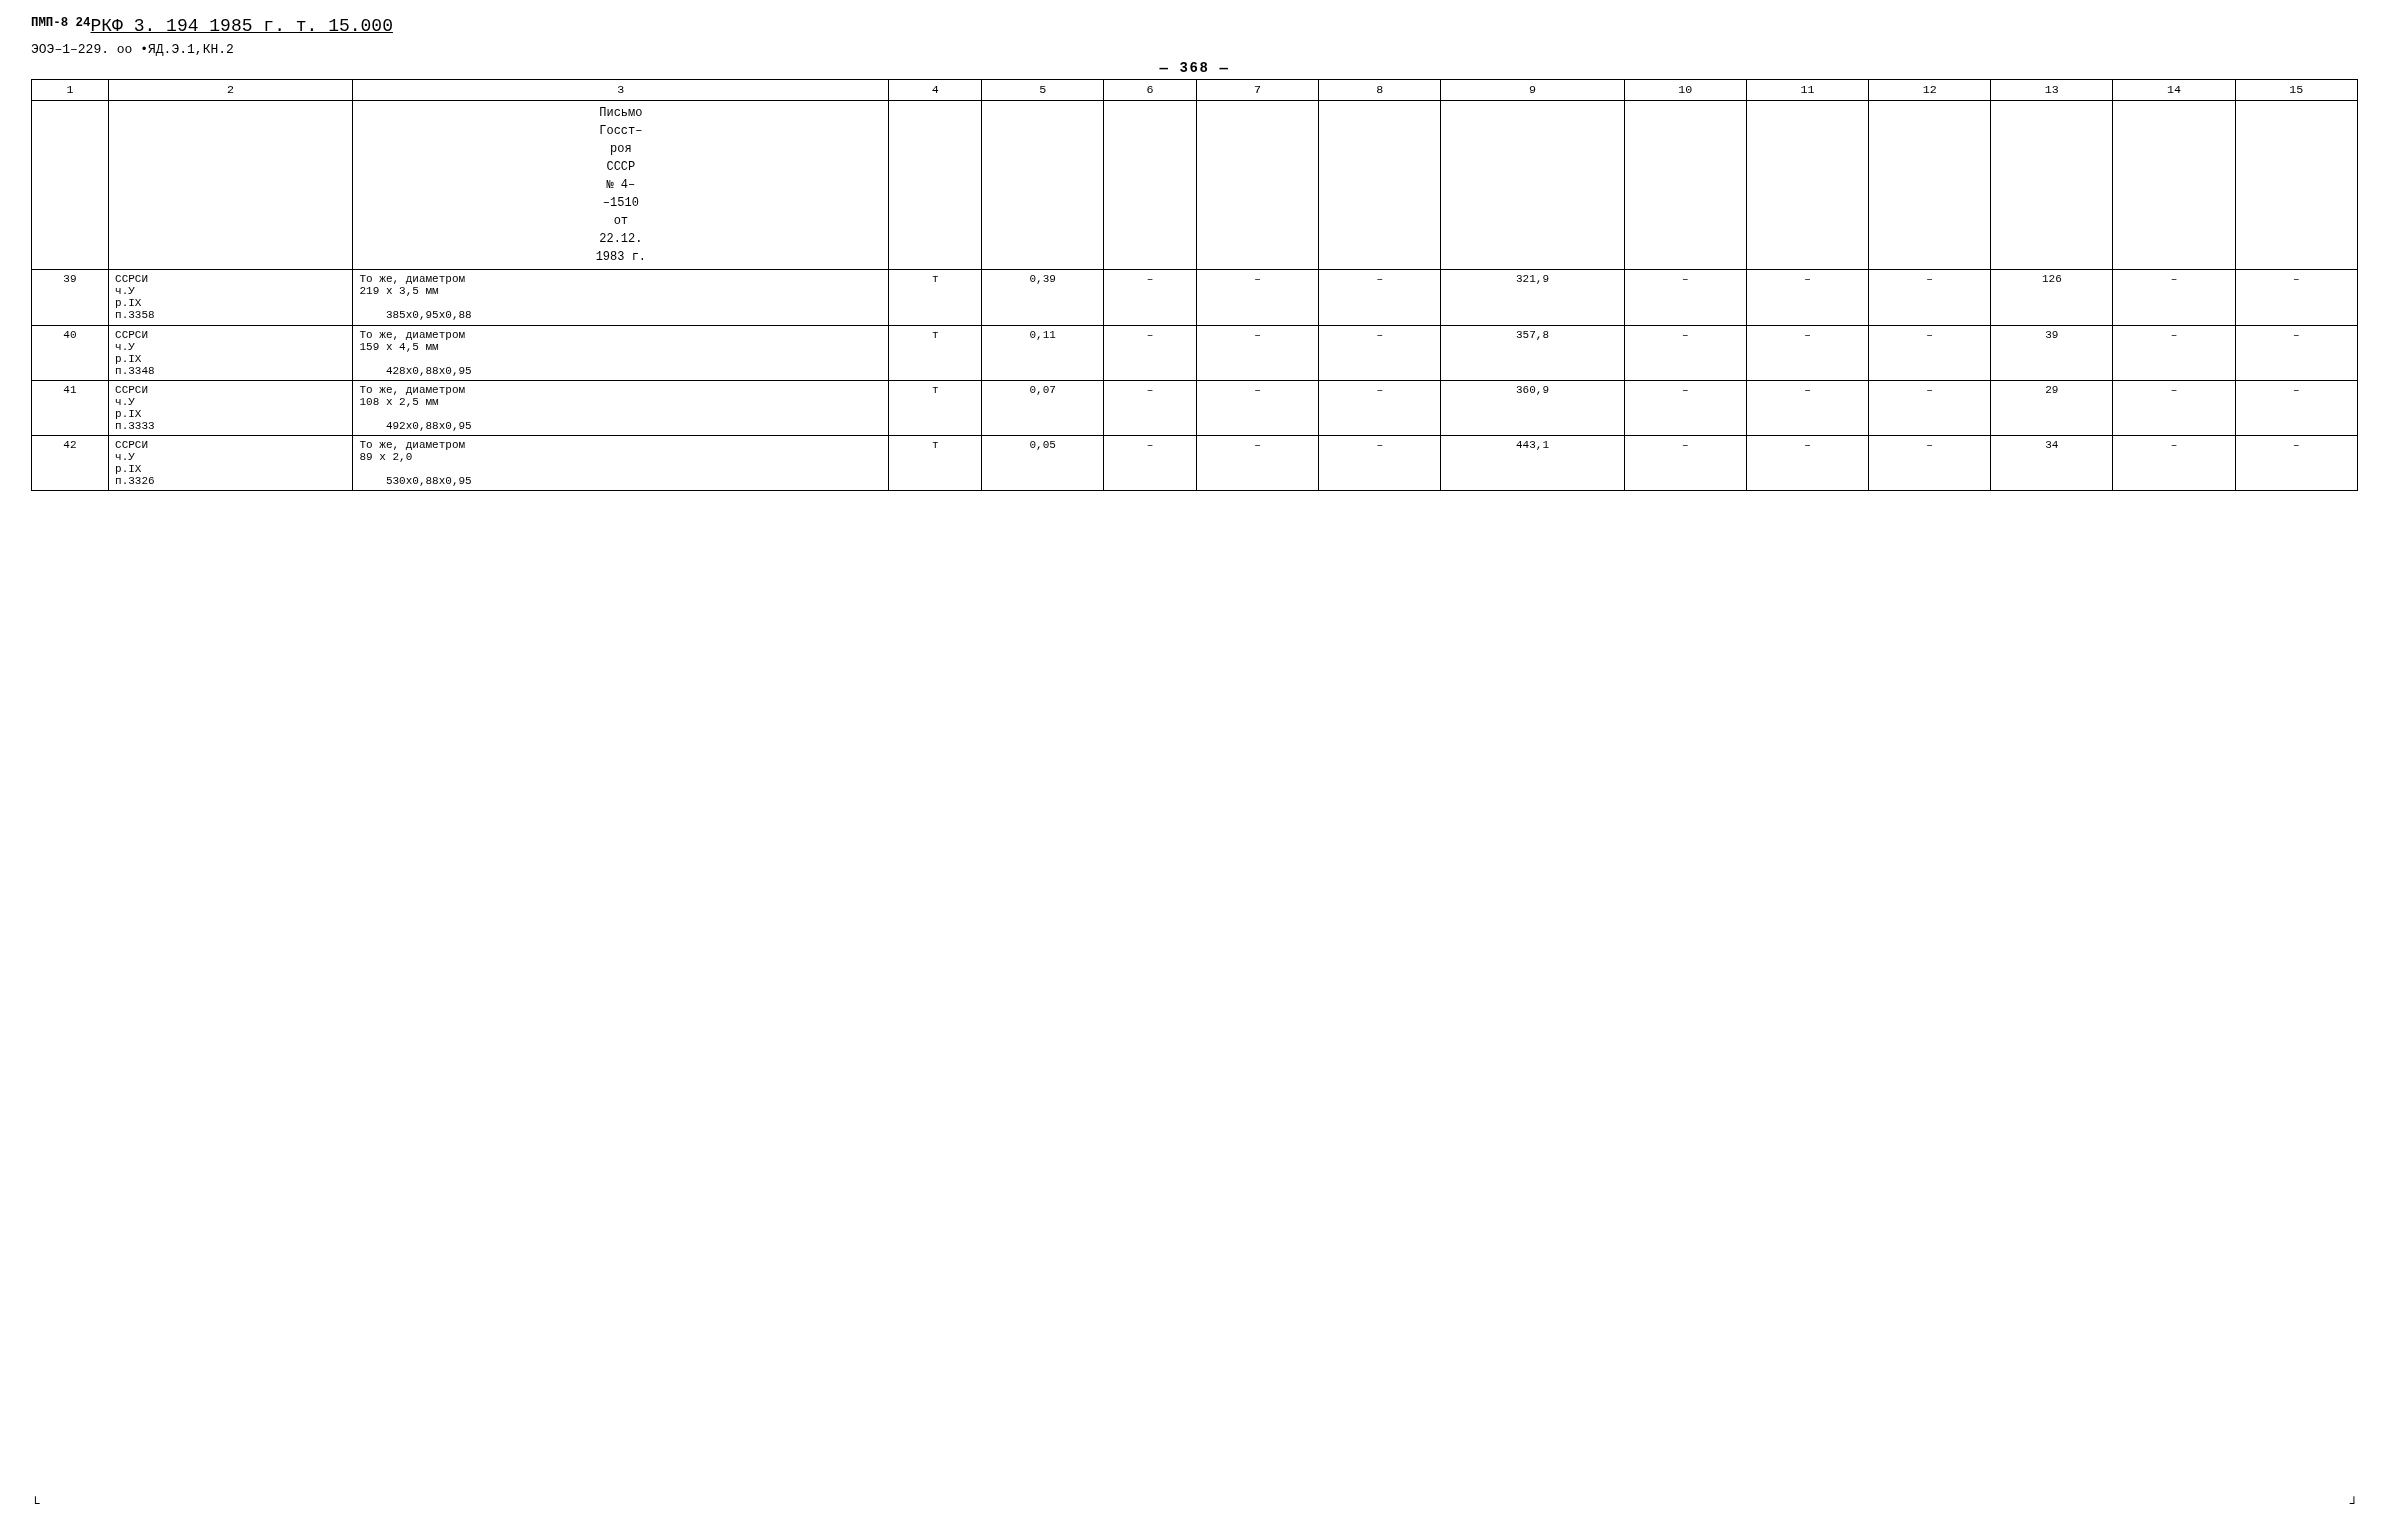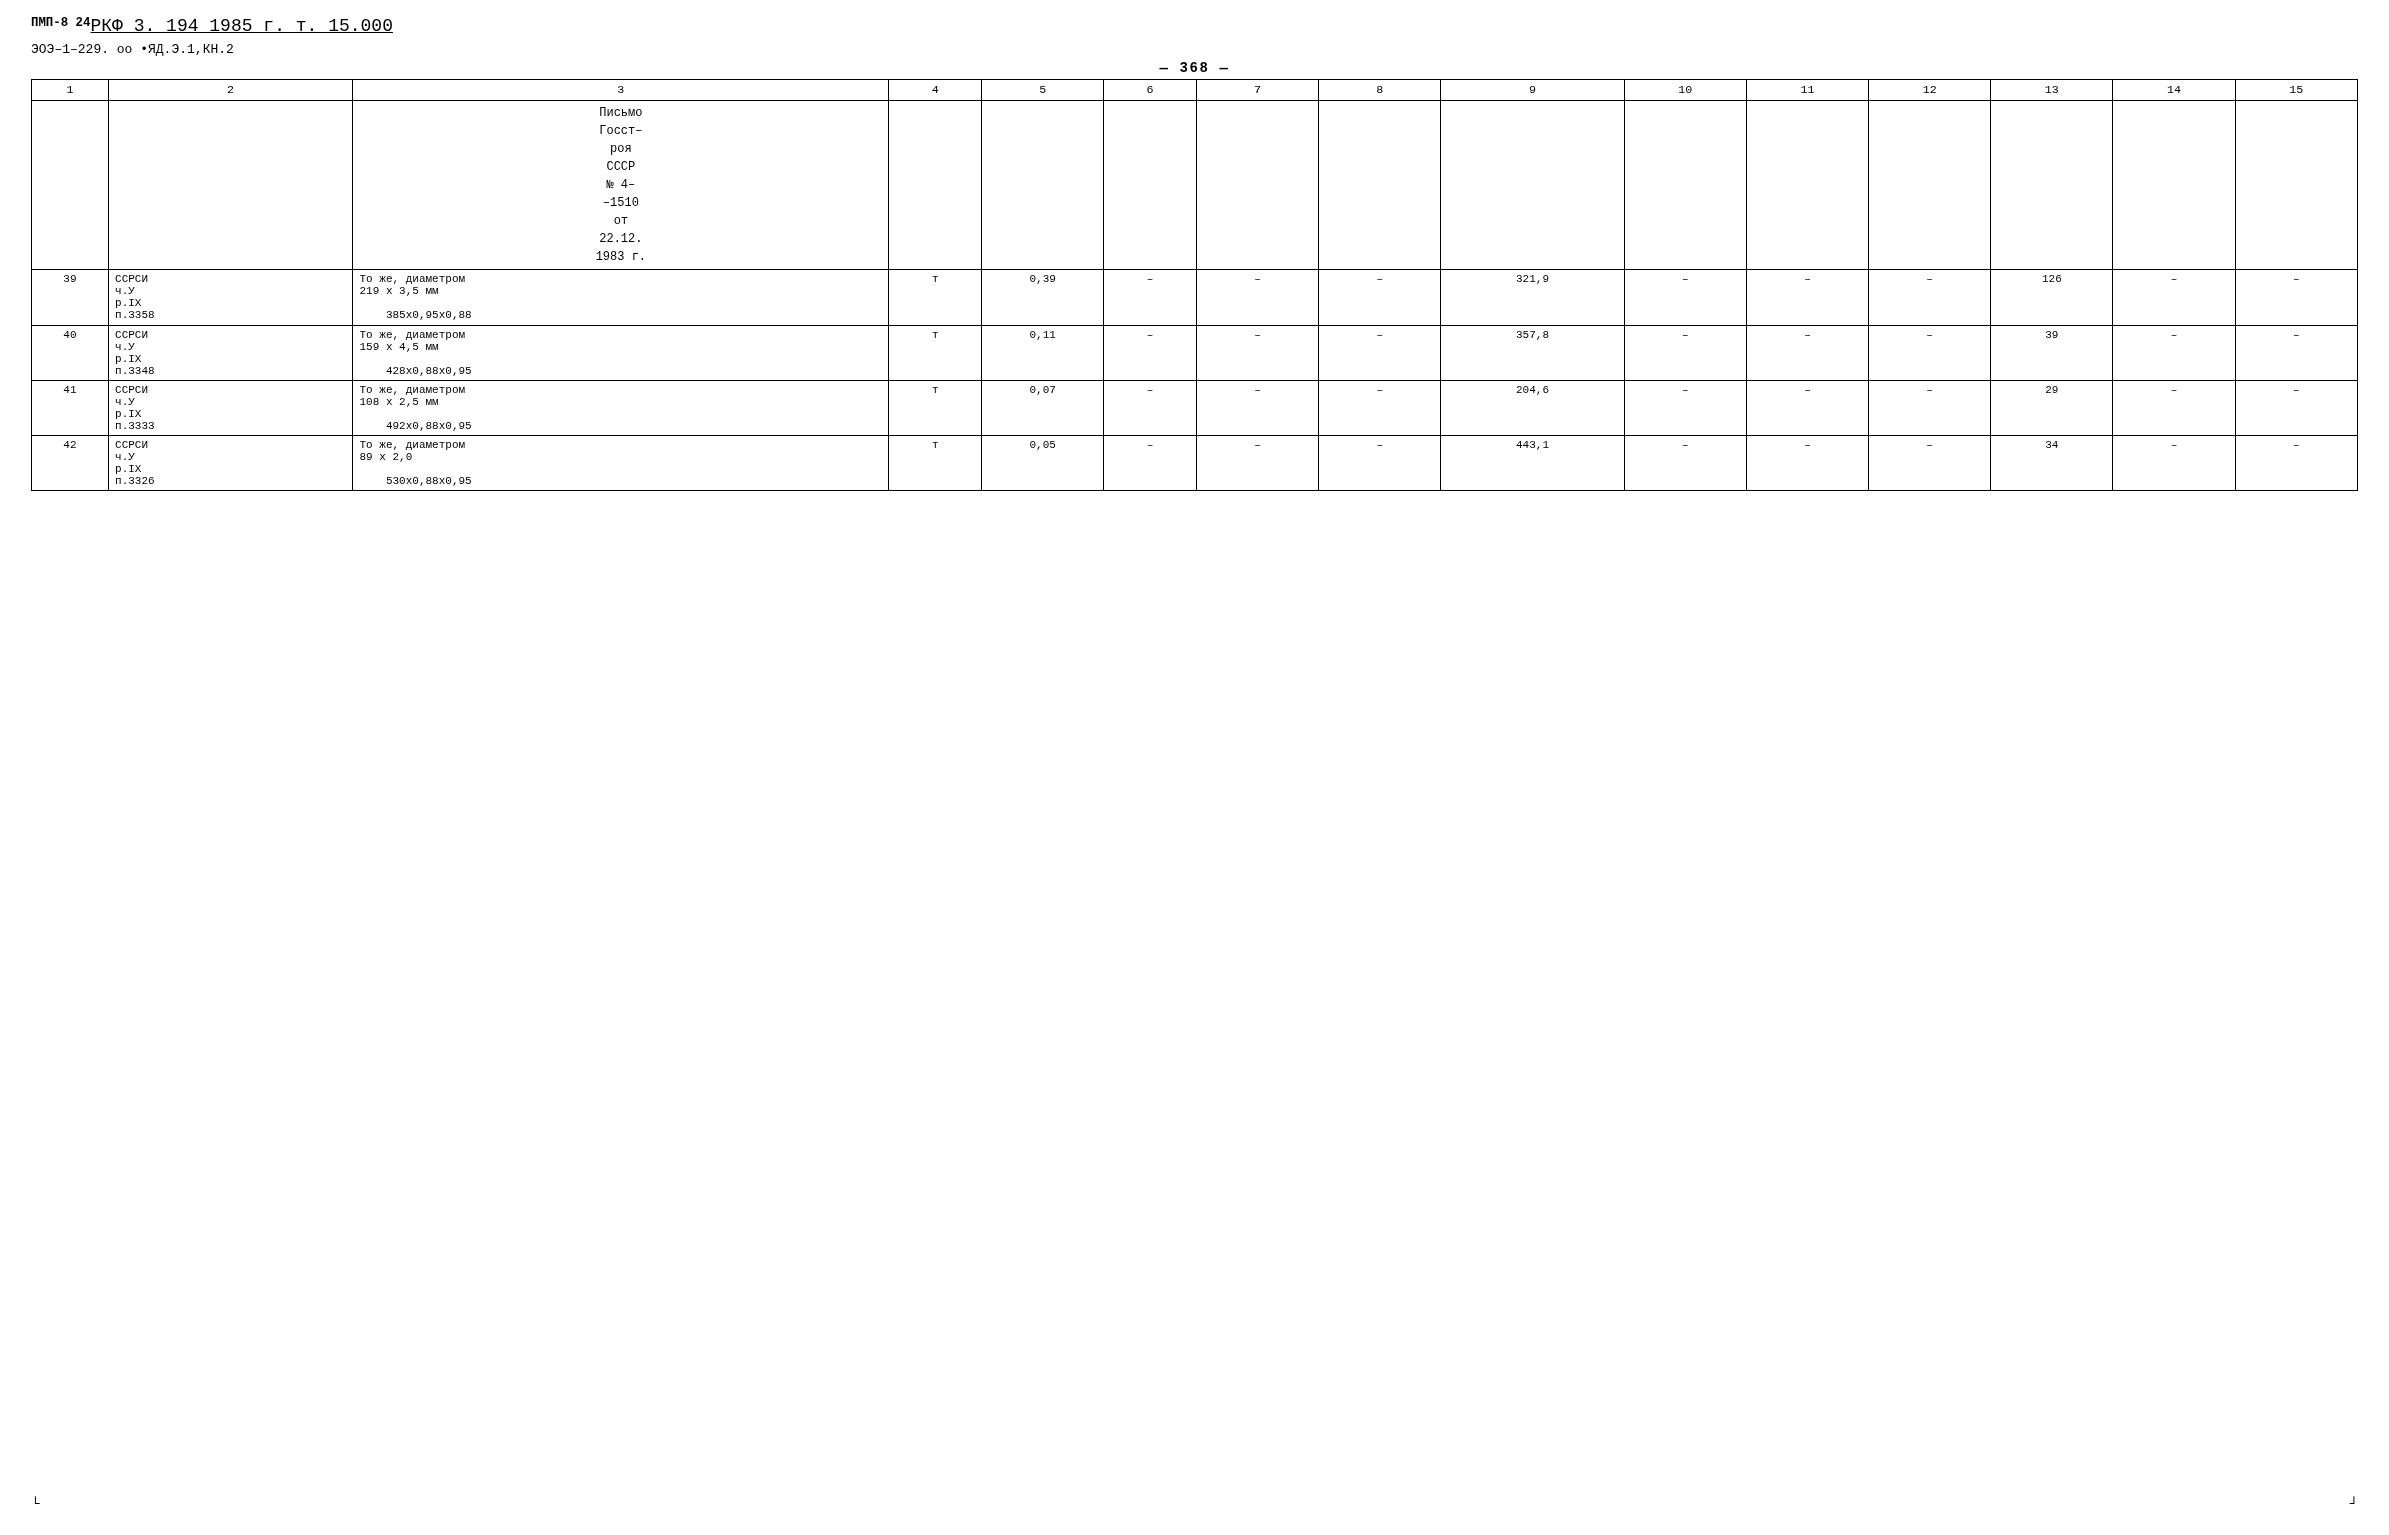--- a/index.html
+++ b/index.html
@@ -200,21 +200,21 @@
       </tr>
       <tr>
         <td>41</td>
         <td style="text-align: left;">ССРСИ<br>ч.У<br>р.IX<br>п.3333</td>
         <td style="text-align: left;">То же, диаметром<br>108 х 2,5 мм<br><br>&nbsp;&nbsp;&nbsp;&nbsp;492х0,88х0,95</td>
         <td>т</td>
         <td>0,07</td>
         <td>–</td>
         <td>–</td>
         <td>–</td>
-        <td>204,6</td>
+        <td>360,9</td>
         <td>–</td>
         <td>–</td>
         <td>–</td>
         <td>29</td>
         <td>–</td>
         <td>–</td>
       </tr>
       <tr>
         <td>42</td>
         <td style="text-align: left;">ССРСИ<br>ч.У<br>р.IX<br>п.3326</td>

